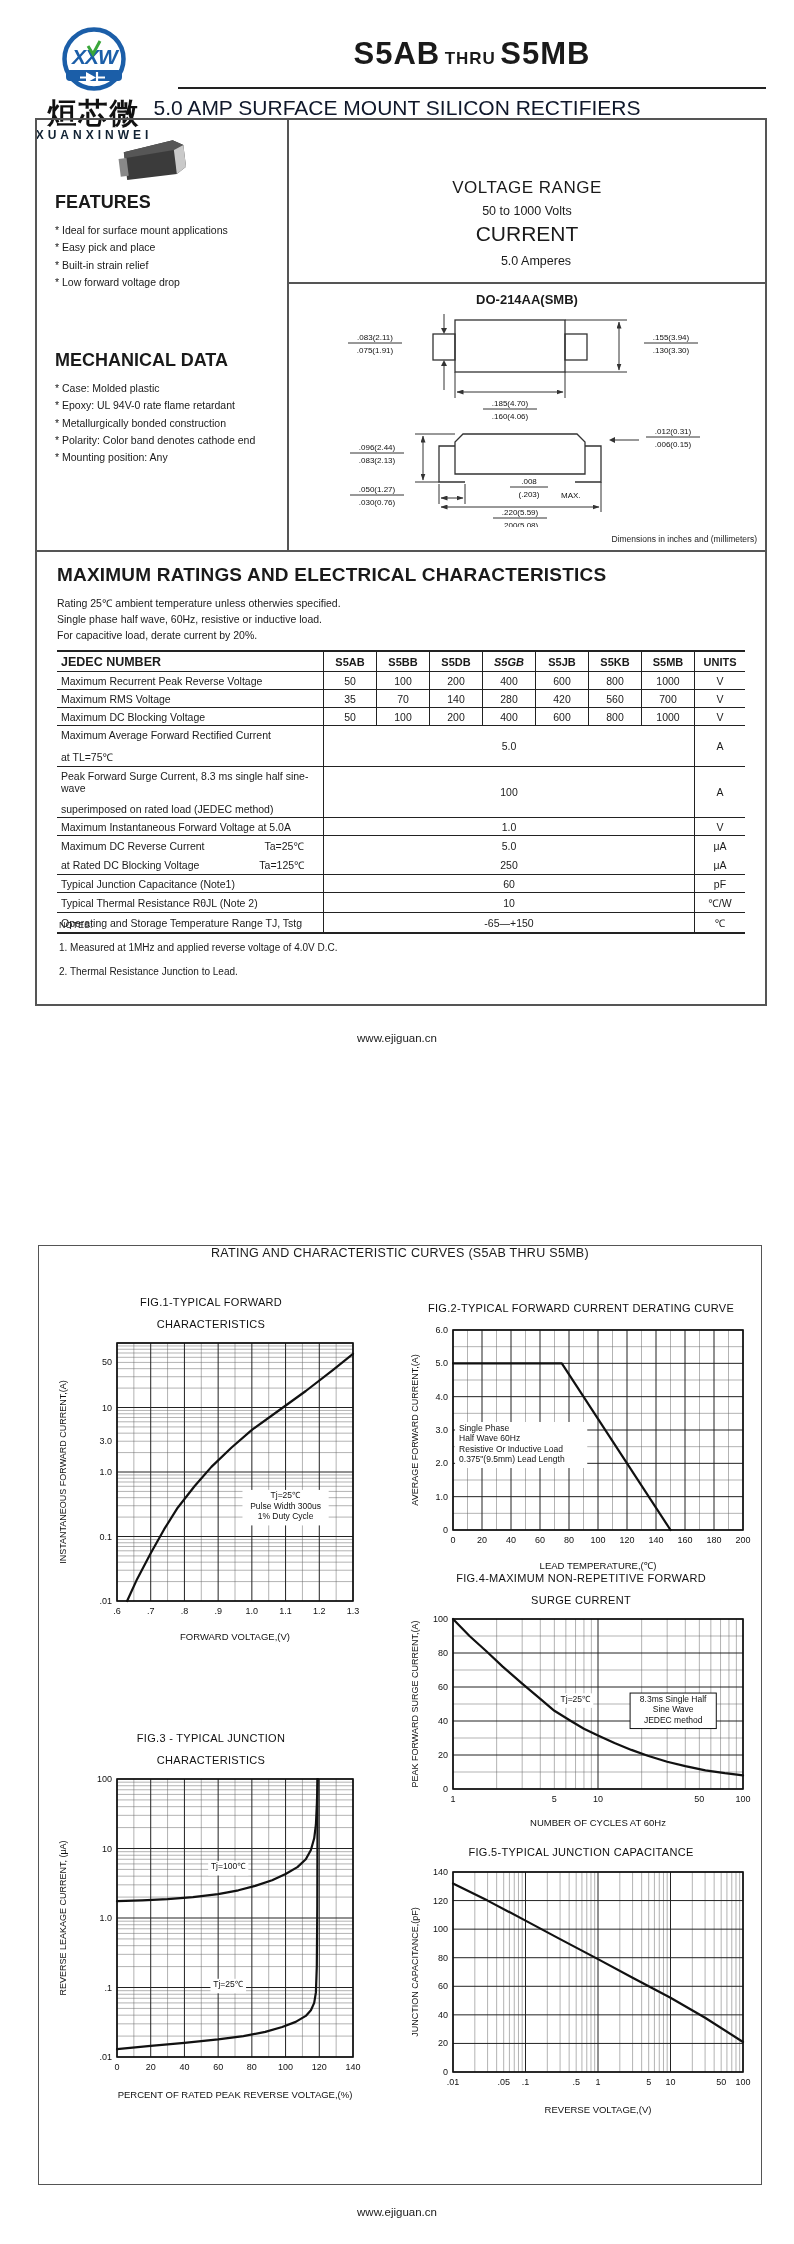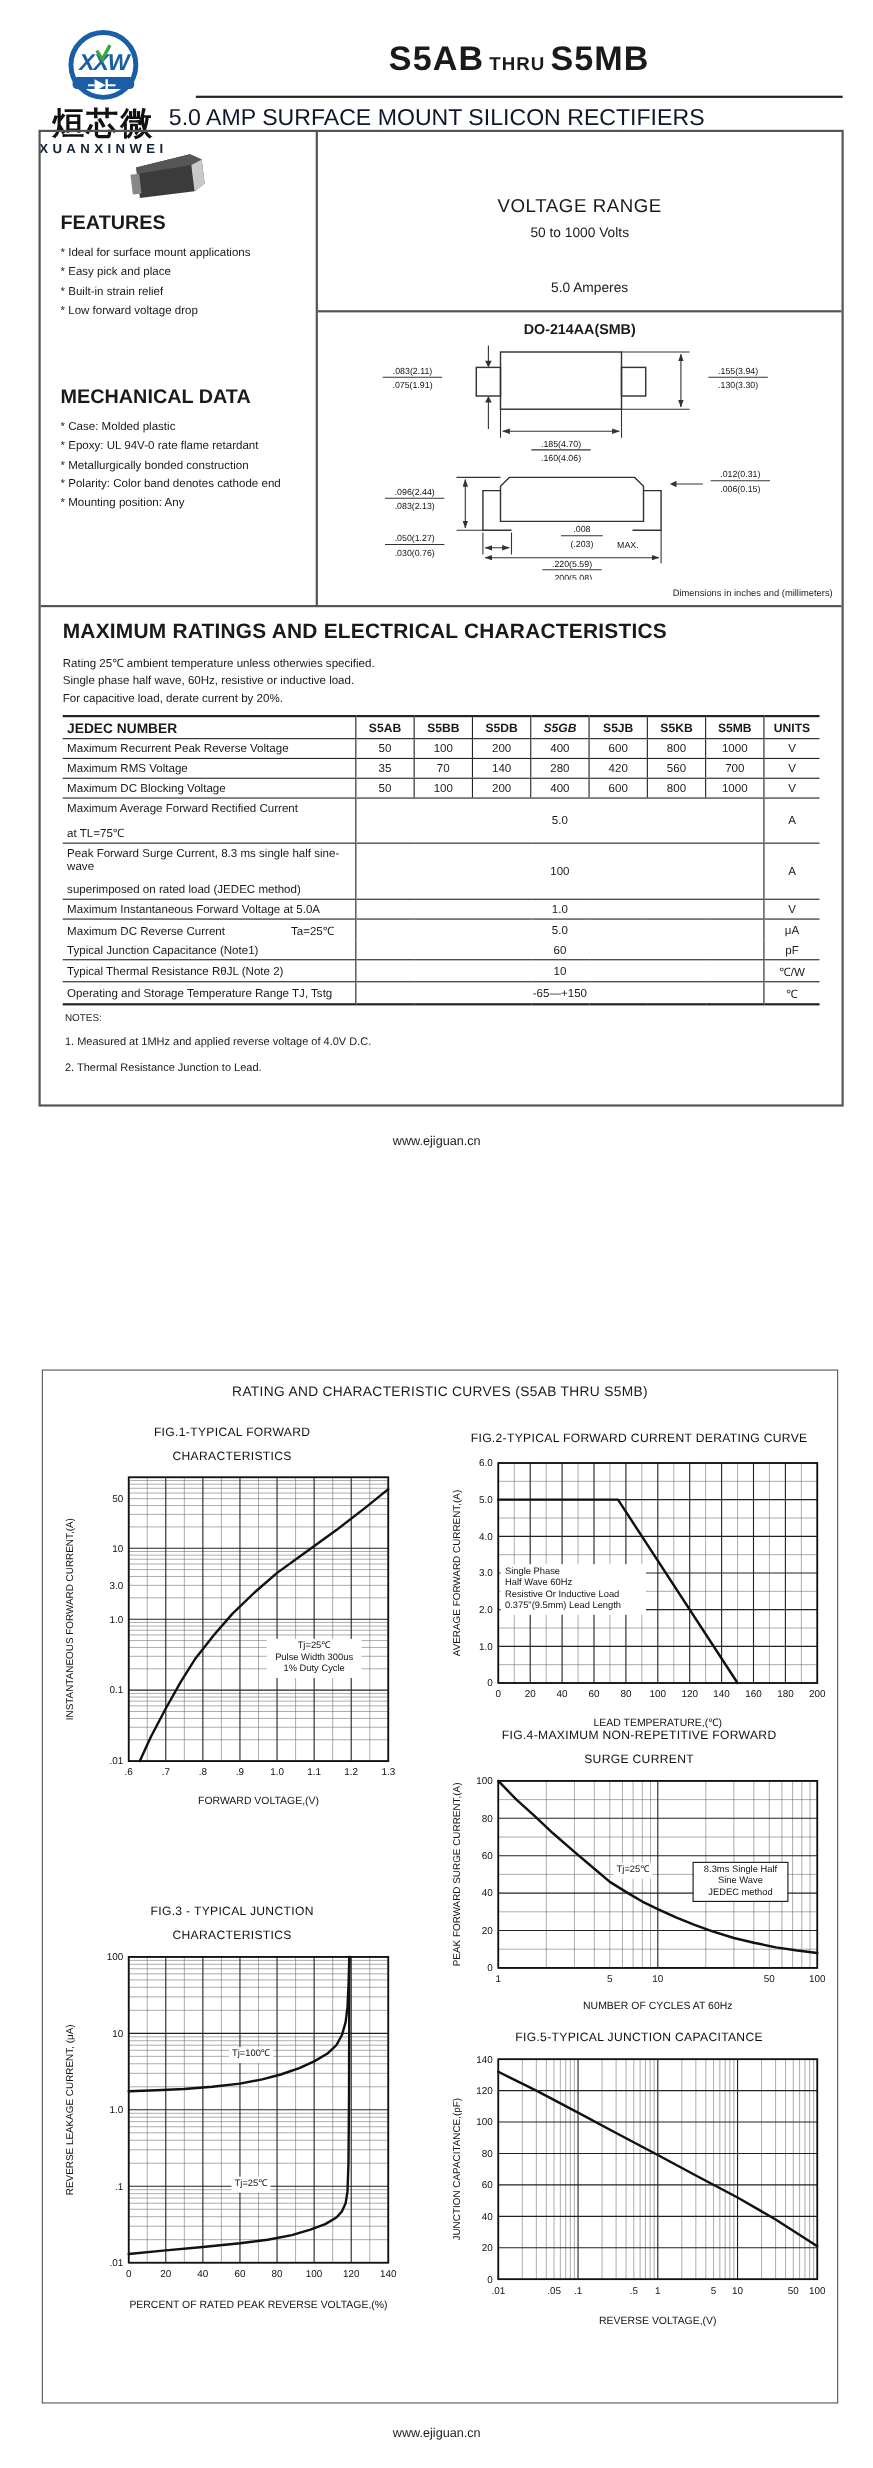--- a/index.html
+++ b/index.html
@@ -46,21 +46,21 @@
   .vb{border-left:1px solid #222;}
   .c{text-align:center;}
   .sub-line{margin-top:9px;}
   .cond-span{display:inline-block;margin-left:60px;}
   .notes-h{position:absolute;left:22px;top:800px;font-size:9px;font-weight:normal;}
   .notes-list{position:absolute;left:22px;top:816px;font-size:10px;line-height:2.4;}
   .footer1{position:absolute;left:0;right:0;top:1032px;text-align:center;font-size:11.5px;}
   .footer2{position:absolute;left:0;right:0;top:2206px;text-align:center;font-size:11.5px;}
   
   .box2{position:absolute;left:38px;top:1245px;width:722px;height:938px;border:1.5px solid #555;}
-  .curves-h{position:absolute;left:0;right:0;top:12px;text-align:center;font-size:12.5px;letter-spacing:.3px;}
+  .curves-h{position:absolute;left:0;right:0;top:0;text-align:center;font-size:12.5px;letter-spacing:.3px;}
   .figbox{position:absolute;}
   .figtitle{text-align:center;font-size:11px;letter-spacing:.3px;line-height:1.5;margin-bottom:5px;color:#111;}
   #figbox0{left:16px;top:48px;width:312px;}
   #figbox1{left:368px;top:54px;width:348px;}
   #figbox2{left:368px;top:324px;width:348px;}
   #figbox3{left:16px;top:484px;width:312px;}
   #figbox4{left:368px;top:598px;width:348px;}
 </style>
 </head>
 <body>
@@ -120,20 +120,21 @@
     <div class="mech-list">
         <div>* Case: Molded plastic</div>
         <div>* Epoxy: UL 94V-0 rate flame retardant</div>
         <div>* Metallurgically bonded construction</div>
         <div>* Polarity: Color band denotes cathode end</div>
         <div>* Mounting position: Any</div>
       </div>
 
     <div class="vr-head">VOLTAGE RANGE</div>
     <div class="vr-val">50 to 1000 Volts</div>
+    <div class="cur-head">CURRENT</div>
     <div class="cur-val">5.0 Amperes</div>
 
     <div class="pkg-label">DO-214AA(SMB)</div>
     <div class="pkg-wrap" id="pkg-drawing"><svg width="440" height="215" viewBox="0 0 440 215">
           <defs>
             <marker id="ah" markerWidth="7" markerHeight="5" refX="6.5" refY="2.5" orient="auto-start-reverse">
               <path d="M0,0 L7,2.5 L0,5 z" fill="#333"></path>
             </marker>
           </defs>
           <rect x="150" y="8" width="110" height="52" fill="none" stroke="#333" stroke-width="1.3"></rect>
@@ -263,20 +264,25 @@
               <td class="vb c">A</td>
             </tr>
             <tr>
               <td>Maximum Instantaneous Forward Voltage at 5.0A</td>
               <td colspan="7" class="vb c">1.0</td>
               <td class="vb c">V</td>
             </tr>
             <tr class="nb">
               <td><span>Maximum DC Reverse Current</span><span class="cond-span">Ta=25℃</span></td>
               <td colspan="7" class="vb c">5.0</td>
+              <td class="vb c">μA</td>
+            </tr>
+            <tr>
+              <td><span>at Rated DC Blocking Voltage</span><span class="cond-span">Ta=125℃</span></td>
+              <td colspan="7" class="vb c">250</td>
               <td class="vb c">μA</td>
             </tr>
             <tr>
               <td>Typical Junction Capacitance (Note1)</td>
               <td colspan="7" class="vb c">60</td>
               <td class="vb c">pF</td>
             </tr>
             <tr>
               <td>Typical Thermal Resistance RθJL (Note 2)</td>
               <td colspan="7" class="vb c">10</td>

